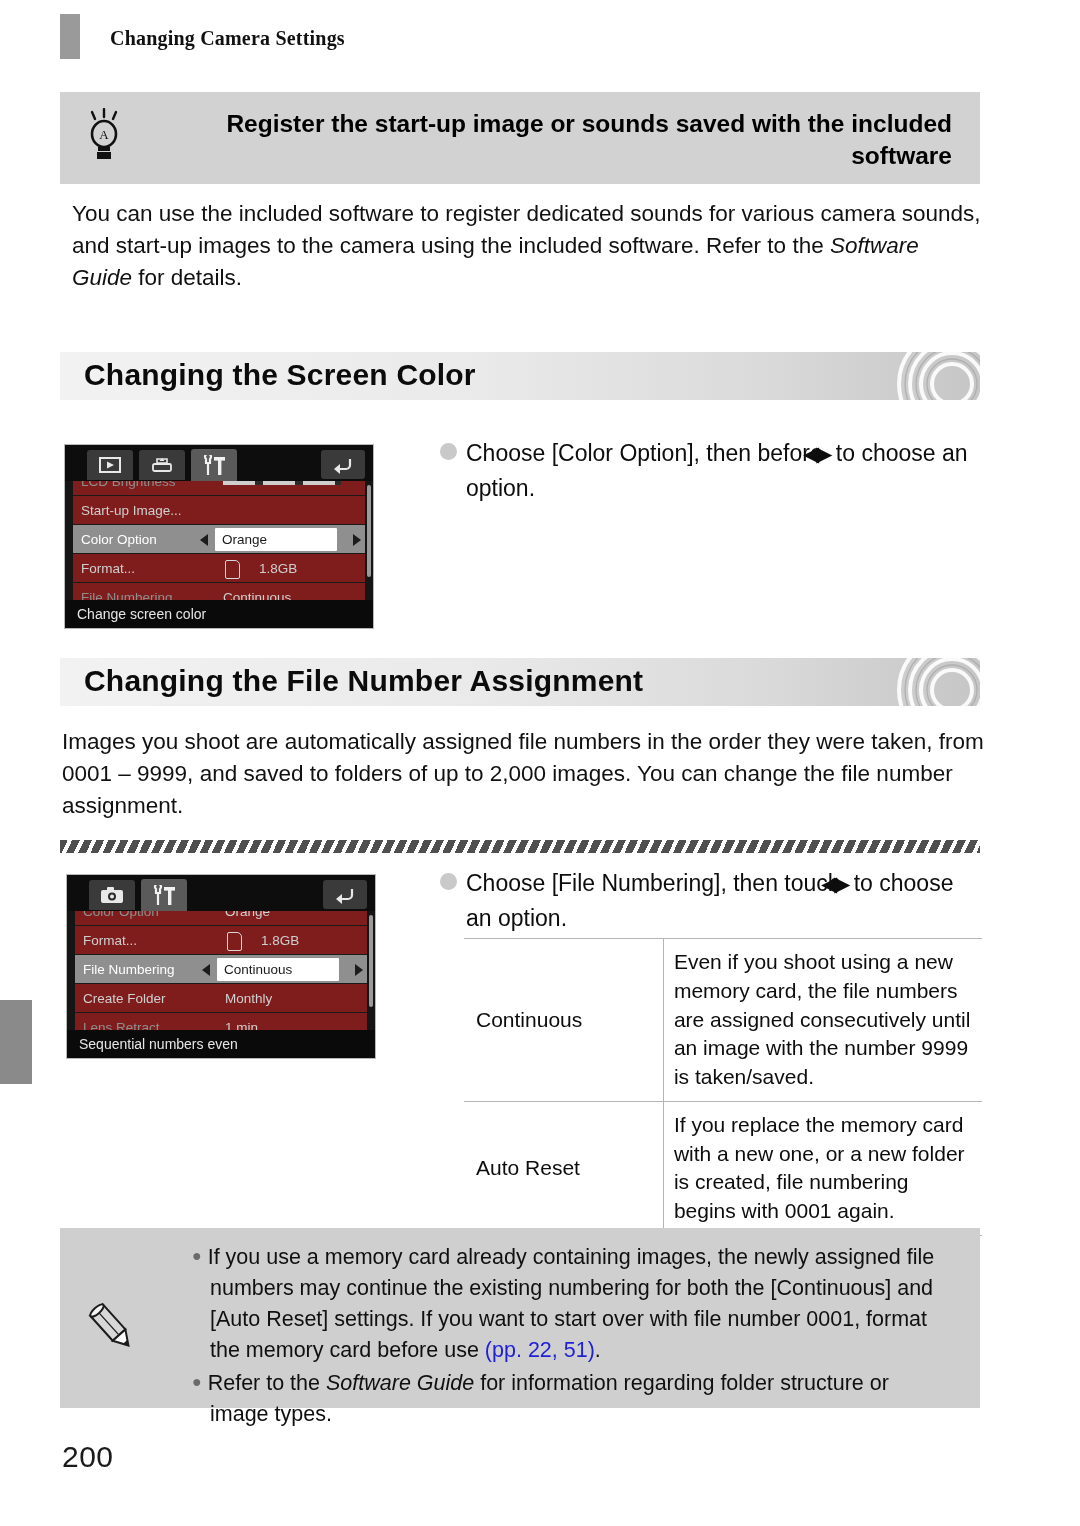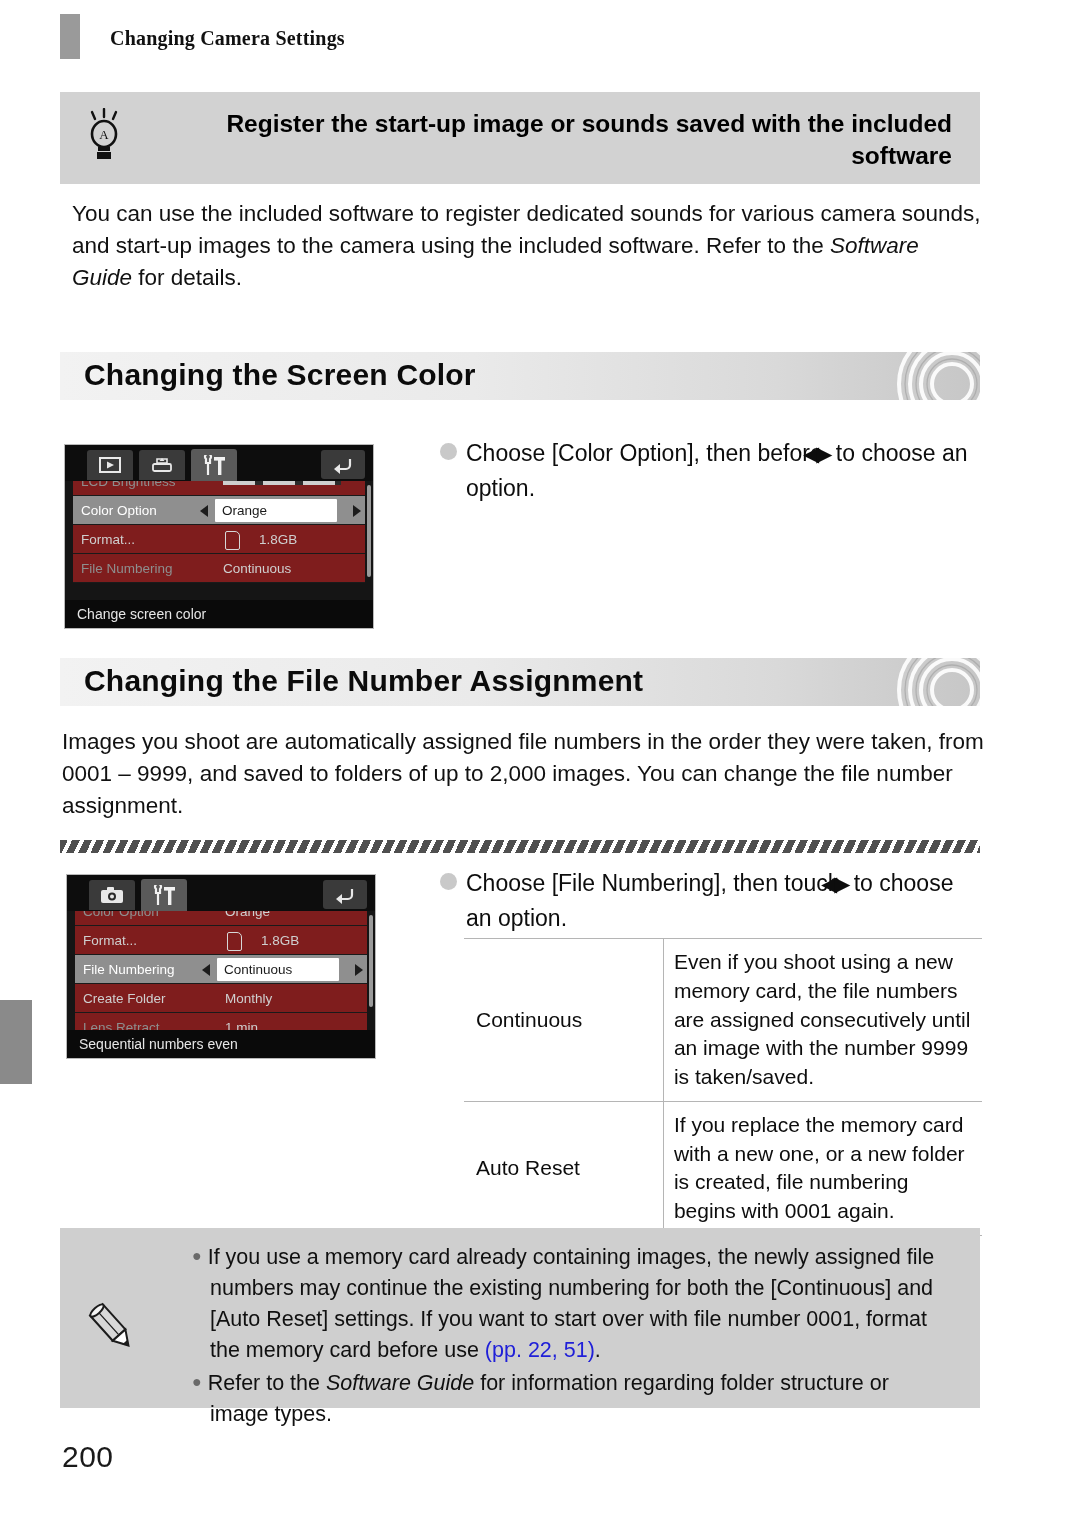--- a/index.html
+++ b/index.html
@@ -393,20 +393,23 @@
         <path d="M18 3 L18 9 a4 4 0 0 1 -4 4 L6 13" fill="none" stroke="#e8e8e8" stroke-width="2.2"></path>
         <polygon points="8,8 8,18 2,13" fill="#e8e8e8"></polygon>
       </svg>
     </div>
   </div>
   <div class="cam-list">
     <div class="cam-row dim" style="margin-top:-14px;">
       <span>LCD Brightness</span>
       <span class="cam-brightbar"></span>
     </div>
+    <div class="cam-row">
+      <span>Start-up Image...</span>
+    </div>
     <div class="cam-row sel">
       <span>Color Option</span>
       <span class="tri-l"></span>
       <span class="val-box">Orange</span>
       <span class="tri-r"></span>
     </div>
     <div class="cam-row">
       <span>Format...</span>
       <span class="card-icon"></span>
       <span class="val" style="left:186px;">1.8GB</span>

